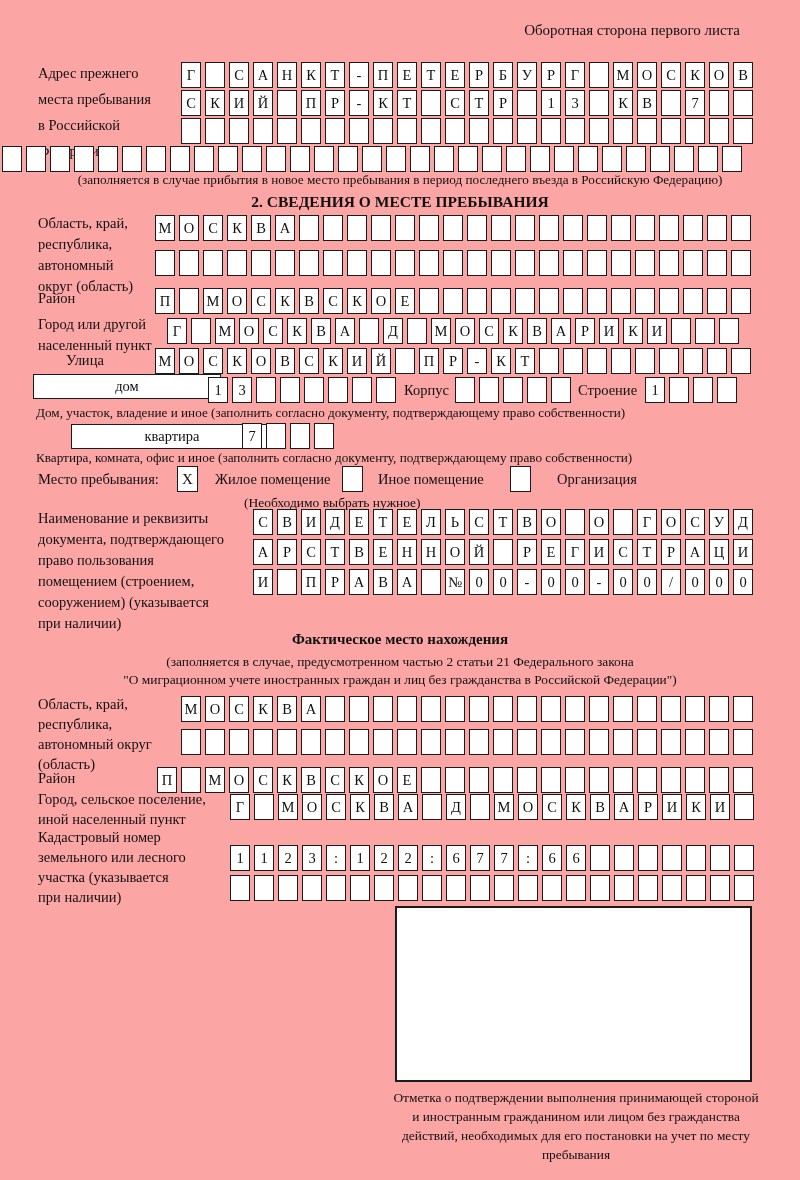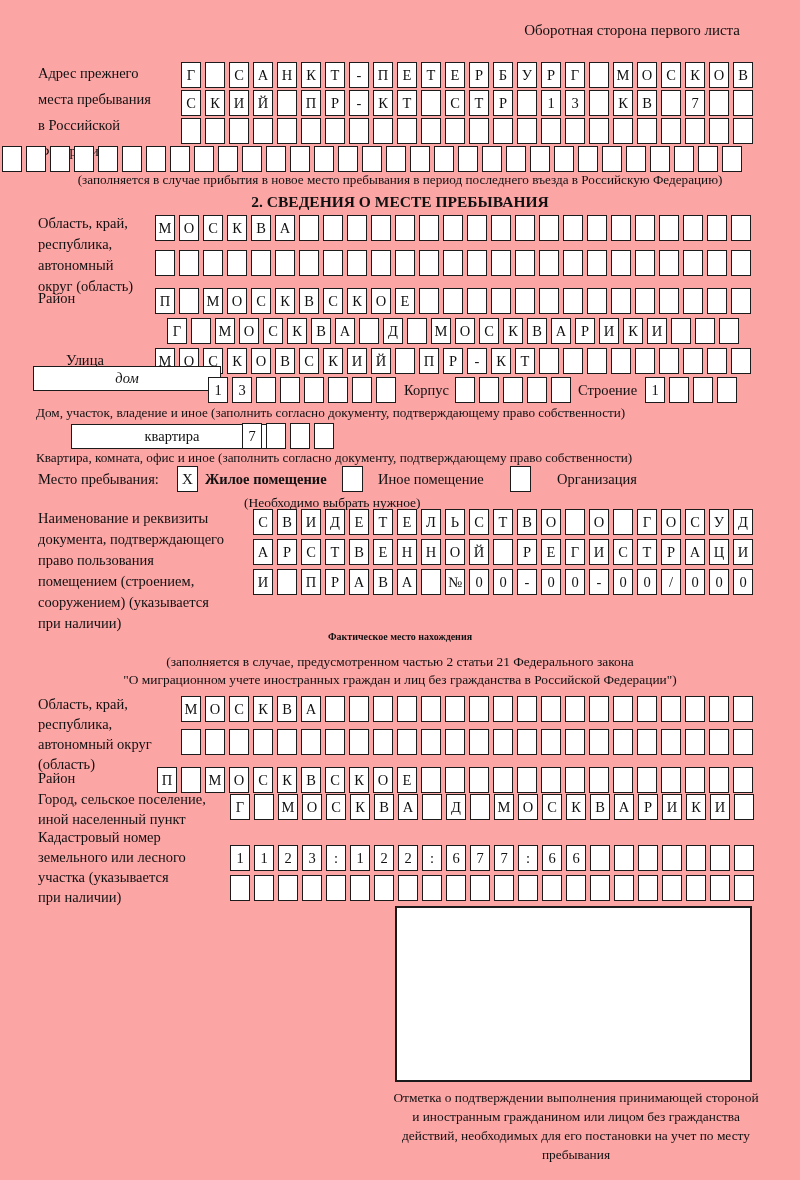--- a/index.html
+++ b/index.html
@@ -235,20 +235,22 @@
       <span class="cell"></span>
       <span class="cell"></span>
       <span class="cell"></span>
       <span class="cell"></span>
       <span class="cell"></span>
       <span class="cell"></span>
       <span class="cell"></span>
       <span class="cell"></span>
     </div>
 
+  <div class="abs lbl" style="left:38px;top:314px;">Город или другой
+населенный пункт</div>
   <div class="abs cells" style="left:167px;top:318px;">
       <span class="cell">Г</span>
       <span class="cell"></span>
       <span class="cell">М</span>
       <span class="cell">О</span>
       <span class="cell">С</span>
       <span class="cell">К</span>
       <span class="cell">В</span>
       <span class="cell">А</span>
       <span class="cell"></span>
@@ -291,21 +293,21 @@
       <span class="cell"></span>
       <span class="cell"></span>
       <span class="cell"></span>
       <span class="cell"></span>
       <span class="cell"></span>
       <span class="cell"></span>
       <span class="cell"></span>
       <span class="cell"></span>
     </div>
 
-  <div class="abs widebox" style="left:33px;top:366px;width:188px;font-style:italic;">дом</div>
+  <div class="abs widebox" style="left:33px;top:374px;width:188px;">дом</div>
   <div class="abs cells" style="left:208px;top:377px;">
       <span class="cell">1</span>
       <span class="cell">3</span>
       <span class="cell"></span>
       <span class="cell"></span>
       <span class="cell"></span>
       <span class="cell"></span>
       <span class="cell"></span>
       <span class="cell"></span>
     </div>
@@ -330,21 +332,21 @@
   <div class="abs cells" style="left:242px;top:423px;">
       <span class="cell">7</span>
       <span class="cell"></span>
       <span class="cell"></span>
       <span class="cell"></span>
     </div>
   <div class="abs caption" style="left:36px;top:450px;">Квартира, комната, офис и иное (заполнить согласно документу, подтверждающему право собственности)</div>
 
   <div class="abs lbl" style="left:38px;top:469px;">Место пребывания:</div>
   <div class="abs chk" style="left:177px;top:466px;">X</div>
-  <div class="abs lbl" style="left:205px;top:469px;font-weight:bold;">Жилое помещение</div>
+  <div class="abs lbl" style="left:215px;top:469px;">Жилое помещение</div>
   <div class="abs chk" style="left:342px;top:466px;"></div>
   <div class="abs lbl" style="left:378px;top:469px;">Иное помещение</div>
   <div class="abs chk" style="left:510px;top:466px;"></div>
   <div class="abs lbl" style="left:557px;top:469px;">Организация</div>
   <div class="abs caption" style="left:244px;top:495px;font-size:13.5px;">(Необходимо выбрать нужное)</div>
 
   <div class="abs lbl" style="left:38px;top:508px;">Наименование и реквизиты
 документа, подтверждающего
 право пользования
 помещением (строением,
@@ -413,21 +415,21 @@
       <span class="cell">0</span>
       <span class="cell">-</span>
       <span class="cell">0</span>
       <span class="cell">0</span>
       <span class="cell">/</span>
       <span class="cell">0</span>
       <span class="cell">0</span>
       <span class="cell">0</span>
     </div>
 
-  <div class="abs hdr center" style="top:631px;font-size:10px;">Фактическое место нахождения</div>
+  <div class="abs hdr center" style="top:631px;font-size:15px;">Фактическое место нахождения</div>
   <div class="abs caption center" style="top:654px;font-size:13.4px;">(заполняется в случае, предусмотренном частью 2 статьи 21 Федерального закона</div>
   <div class="abs caption center" style="top:672px;font-size:13.4px;">"О миграционном учете иностранных граждан и лиц без гражданства в Российской Федерации")</div>
 
   <div class="abs lbl" style="left:38px;top:694px;line-height:20px;">Область, край,
 республика,
 автономный округ
 (область)</div>
   <div class="abs cells" style="left:181px;top:696px;">
       <span class="cell">М</span>
       <span class="cell">О</span>

